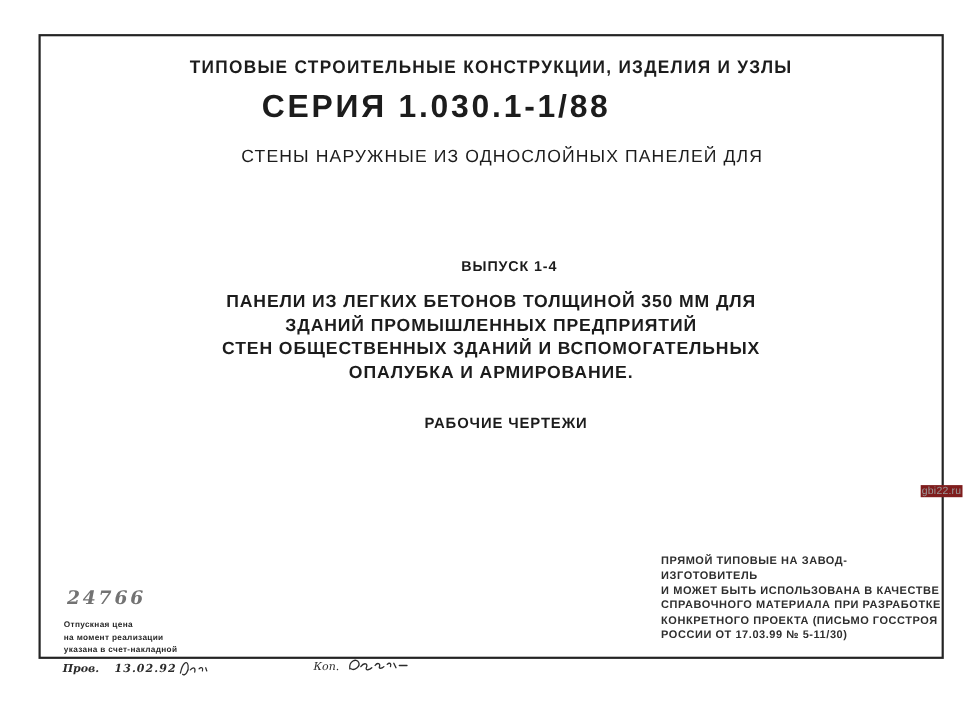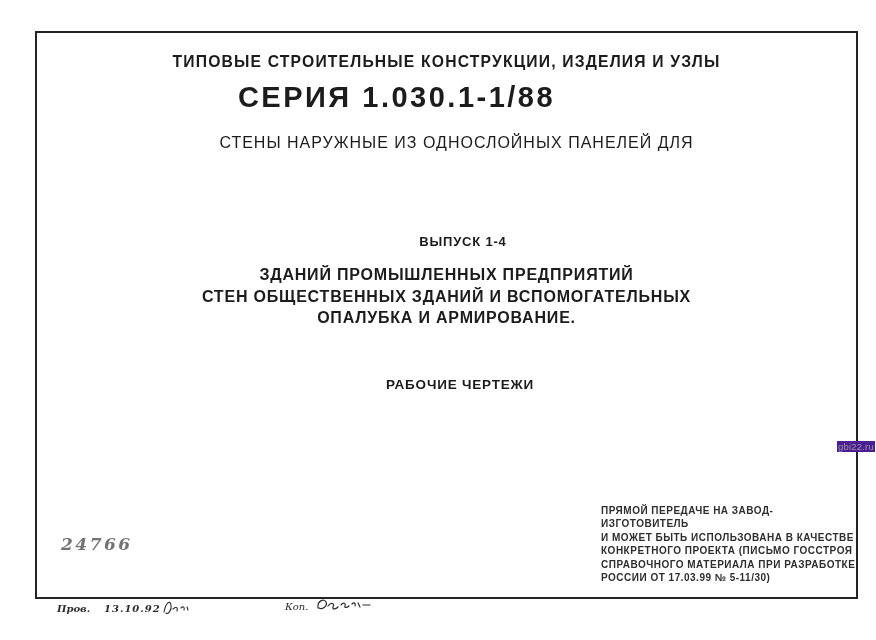--- a/index.html
+++ b/index.html
@@ -96,21 +96,21 @@
   .prov-date   { left: 104px; top: 603px; font-size: 10px; font-weight: 600; letter-spacing: 1px; }
   .prov-sig    { left: 160px; top: 598px; }
   .kop-group   { left: 285px; top: 601px; font-size: 10px; font-weight: 400; }
   .kop-sig     { left: 315px; top: 596px; }
 
   .watermark {
     left: 837px; top: 441px;
     font-size: 9.5px;
     color: #9a9a9a;
     letter-spacing: 0.2px;
-    background: #4c1d95;
+    background: #7f1d1d;
     padding: 0 1px;
   }
   .line { display: block; }
 </style>
 </head>
 <body>
 
 <div class="sheet">
 
   <div class="frame"></div>
@@ -119,40 +119,46 @@
 
   <div class="abs ctr series-title">СЕРИЯ 1.030.1-1/88</div>
 
   <div class="abs ctr subject">
     <span class="line">СТЕНЫ НАРУЖНЫЕ ИЗ ОДНОСЛОЙНЫХ ПАНЕЛЕЙ ДЛЯ</span>
   </div>
 
   <div class="abs ctr issue">ВЫПУСК 1-4</div>
 
   <div class="abs ctr volume">
+    <span class="line">ПАНЕЛИ ИЗ ЛЕГКИХ БЕТОНОВ ТОЛЩИНОЙ 350 ММ ДЛЯ</span>
     <span class="line">ЗДАНИЙ ПРОМЫШЛЕННЫХ ПРЕДПРИЯТИЙ</span>
     <span class="line">СТЕН ОБЩЕСТВЕННЫХ ЗДАНИЙ И ВСПОМОГАТЕЛЬНЫХ</span>
     <span class="line">ОПАЛУБКА И АРМИРОВАНИЕ.</span>
   </div>
 
   <div class="abs ctr drawings">РАБОЧИЕ ЧЕРТЕЖИ</div>
 
   <div class="abs note">
-    <span class="line">ПРЯМОЙ ПЕРЕДАЧЕ НА ЗАВОД-ИЗГОТОВИТЕЛЬ</span>
+    <span class="line">ПРЯМОЙ ТИПОВЫЕ НА ЗАВОД-ИЗГОТОВИТЕЛЬ</span>
     <span class="line">И МОЖЕТ БЫТЬ ИСПОЛЬЗОВАНА В КАЧЕСТВЕ</span>
+    <span class="line">СПРАВОЧНОГО МАТЕРИАЛА ПРИ РАЗРАБОТКЕ</span>
     <span class="line">КОНКРЕТНОГО ПРОЕКТА (ПИСЬМО ГОССТРОЯ</span>
-    <span class="line">СПРАВОЧНОГО МАТЕРИАЛА ПРИ РАЗРАБОТКЕ</span>
     <span class="line">РОССИИ ОТ 17.03.99 № 5-11/30)</span>
   </div>
 
   <div class="abs inv-number">24766</div>
 
+  <div class="abs price-note">
+    <span class="line">Отпускная цена</span>
+    <span class="line">на момент реализации</span>
+    <span class="line">указана в счет-накладной</span>
+  </div>
 
   <div class="abs hand prov-label">Пров.</div>
-  <div class="abs hand prov-date">13.10.92</div>
+  <div class="abs hand prov-date">13.02.92</div>
 
   <div class="abs prov-sig">
     <svg width="34" height="20" viewBox="0 0 34 20">
       <path d="M4 14 C6 4, 10 2, 11 7 C12 12, 8 17, 6 15 M13 11 C16 8, 18 9, 17 13 M21 10 c2 -2 4 -1 3 2 M27 9 l1 3" fill="none" stroke="#2b2b2b" stroke-width="1.1" stroke-linecap="round"></path>
     </svg>
   </div>
 
   <div class="abs hand kop-group">Коп.</div>
 
   <div class="abs kop-sig">

